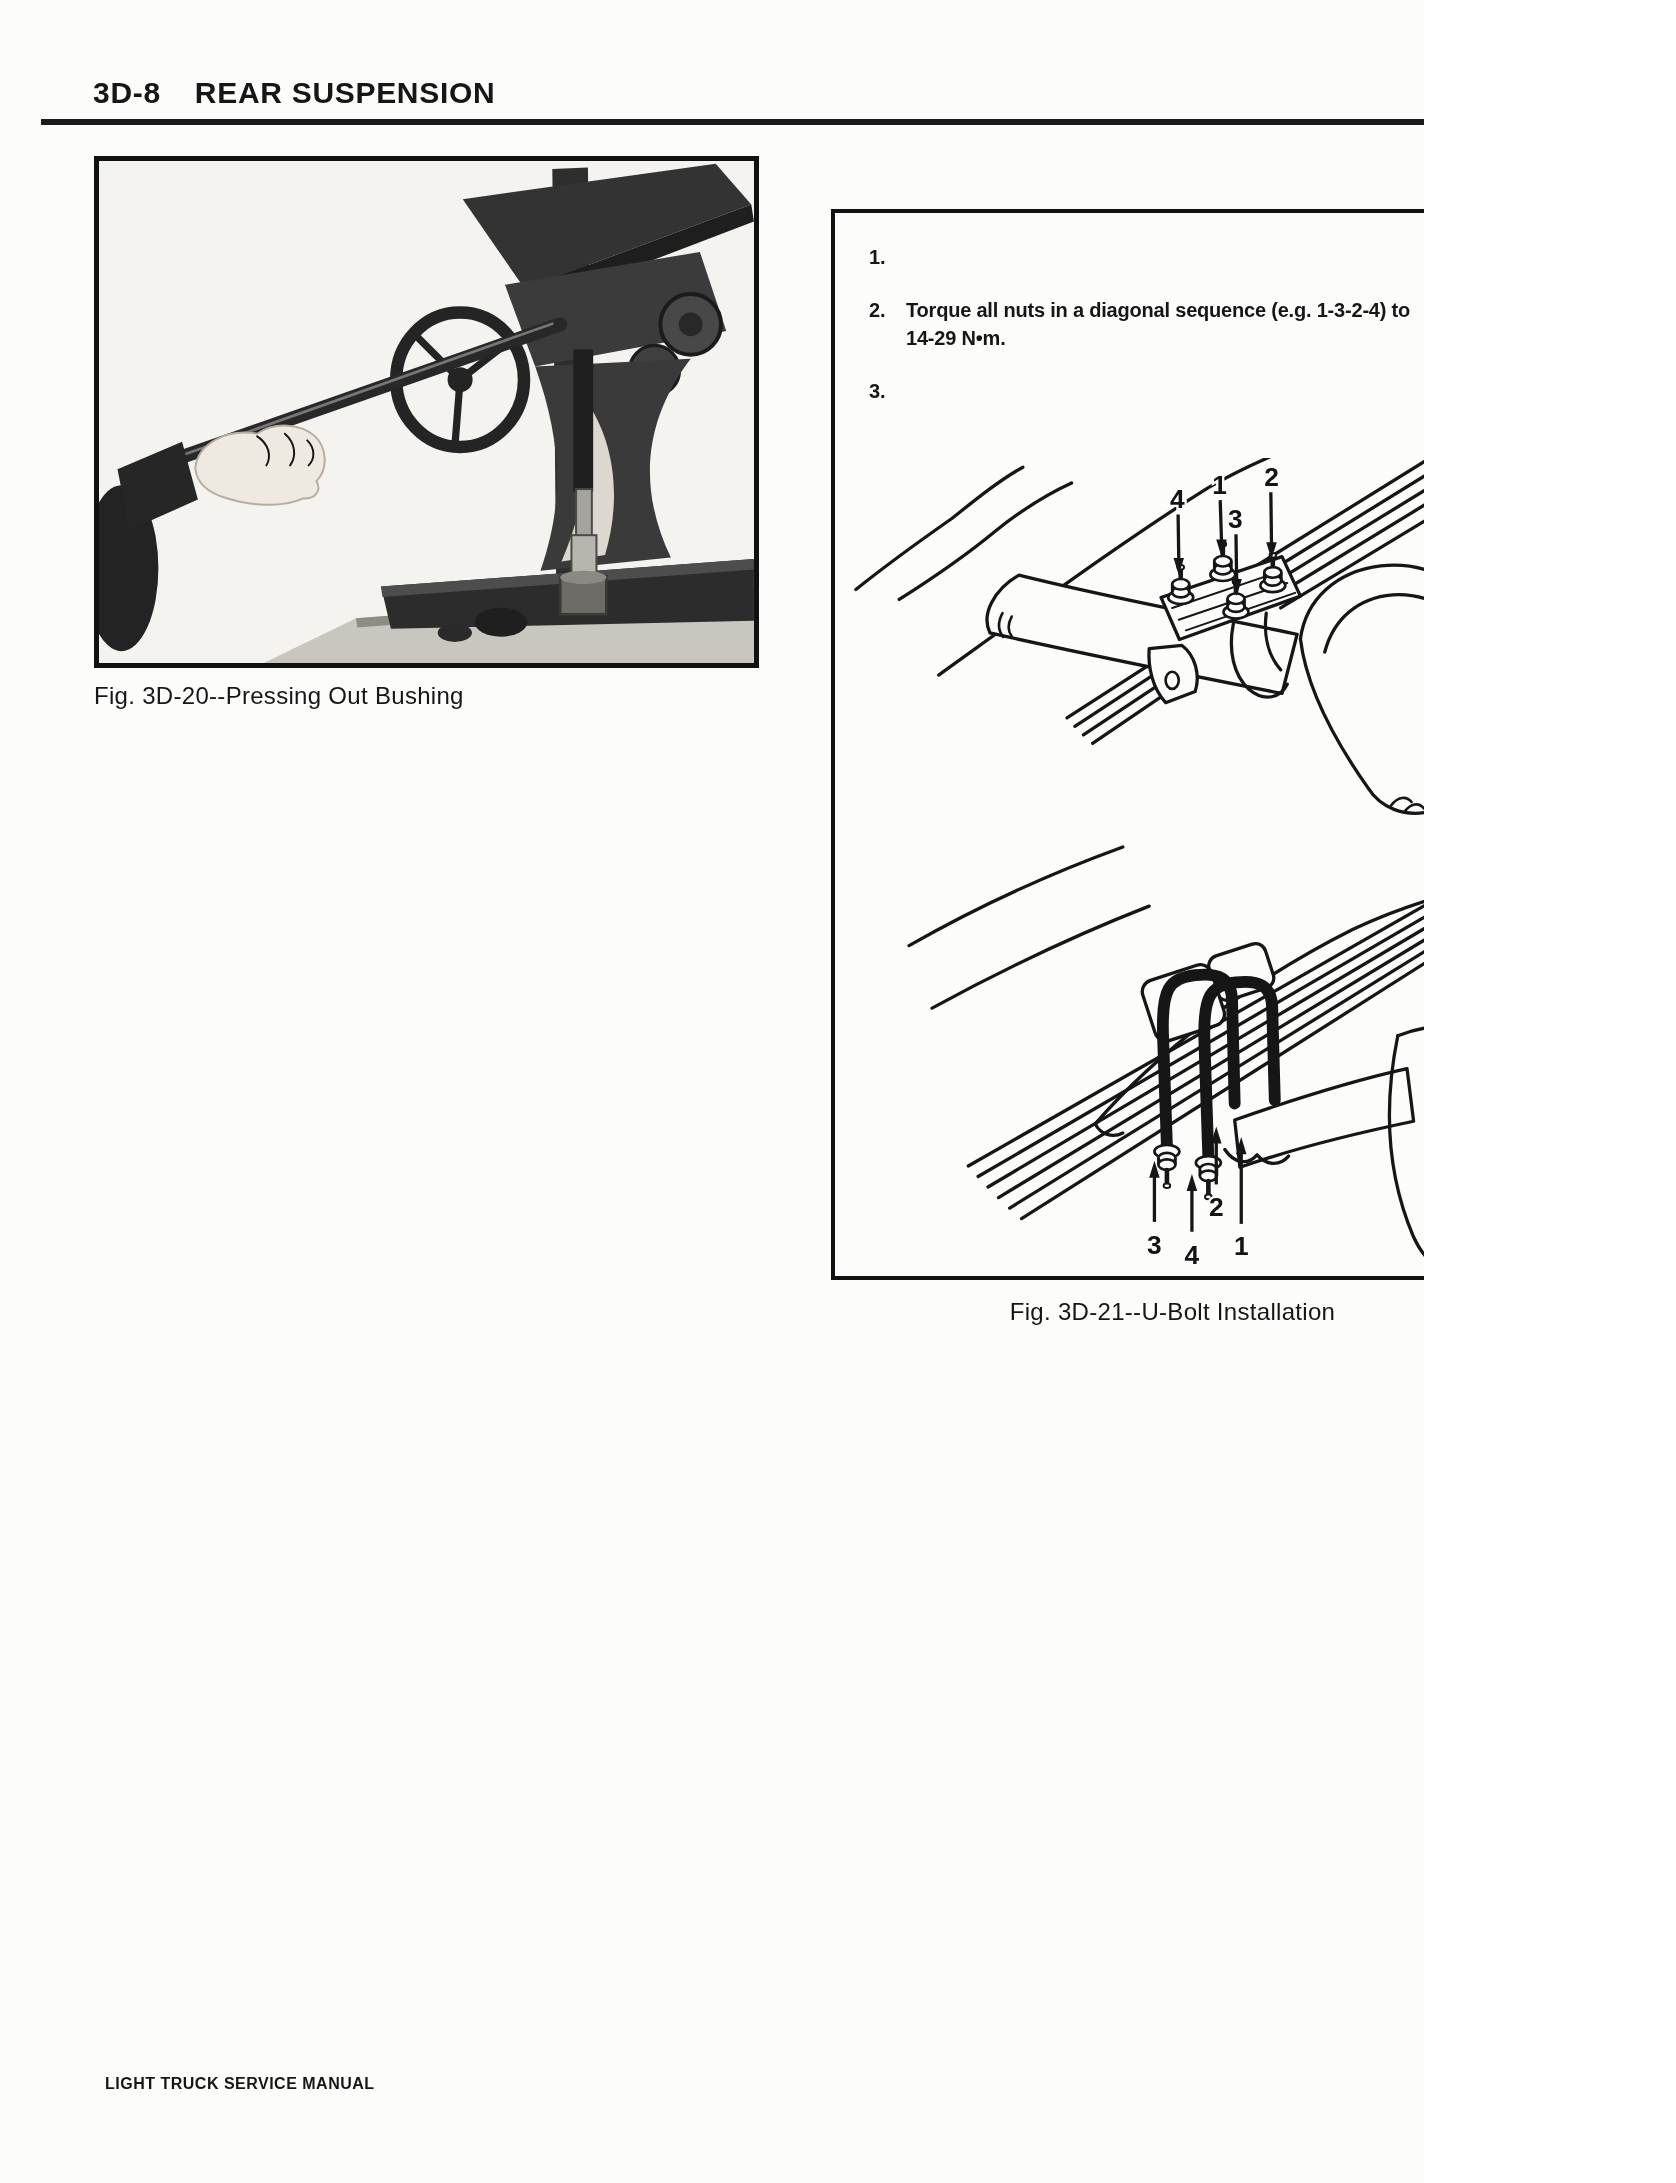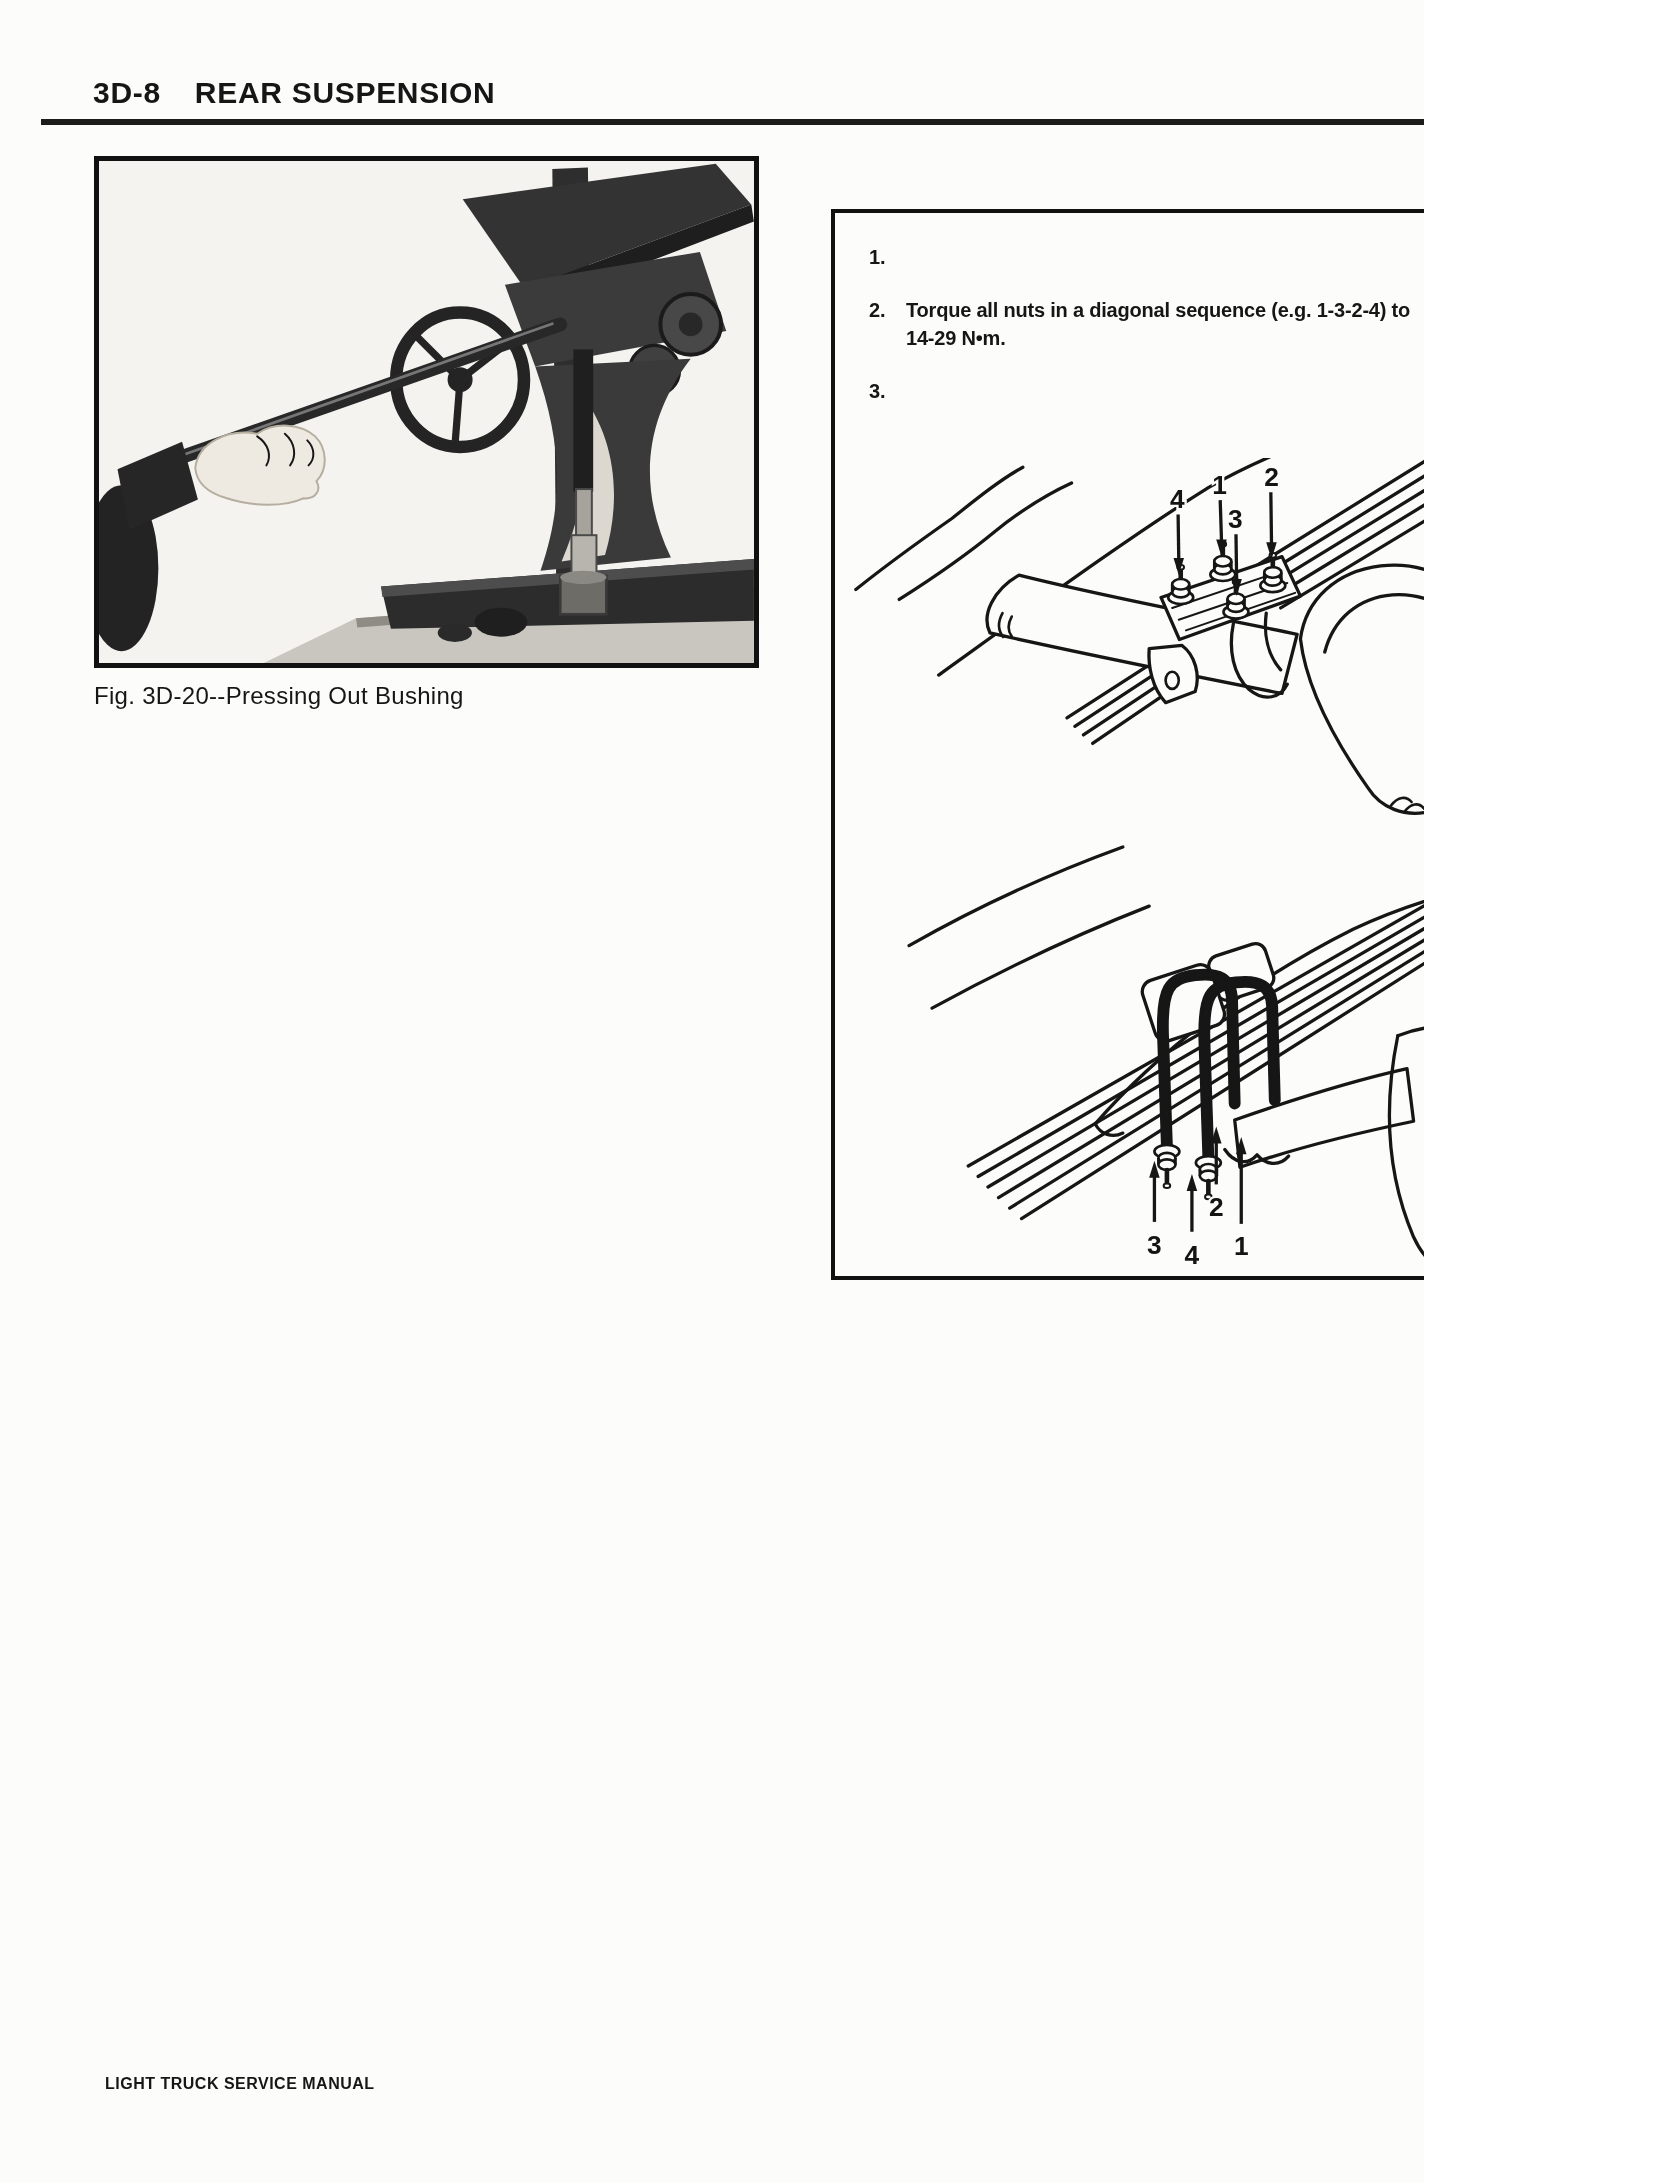--- a/index.html
+++ b/index.html
@@ -298,17 +298,18 @@
       </g>
       <g>
         <text class="callout" x="478" y="634">3</text>
         <text class="callout" x="535" y="649">4</text>
         <text class="callout" x="572" y="576">2</text>
         <text class="callout" x="610" y="635">1</text>
       </g>
     </svg>
   </div>
 
+  <div class="caption-2">Fig. 3D-21--U-Bolt Installation</div>
 
   <div class="page-footer">LIGHT TRUCK SERVICE MANUAL</div>
 
 </div>
 
 
 </body></html>

